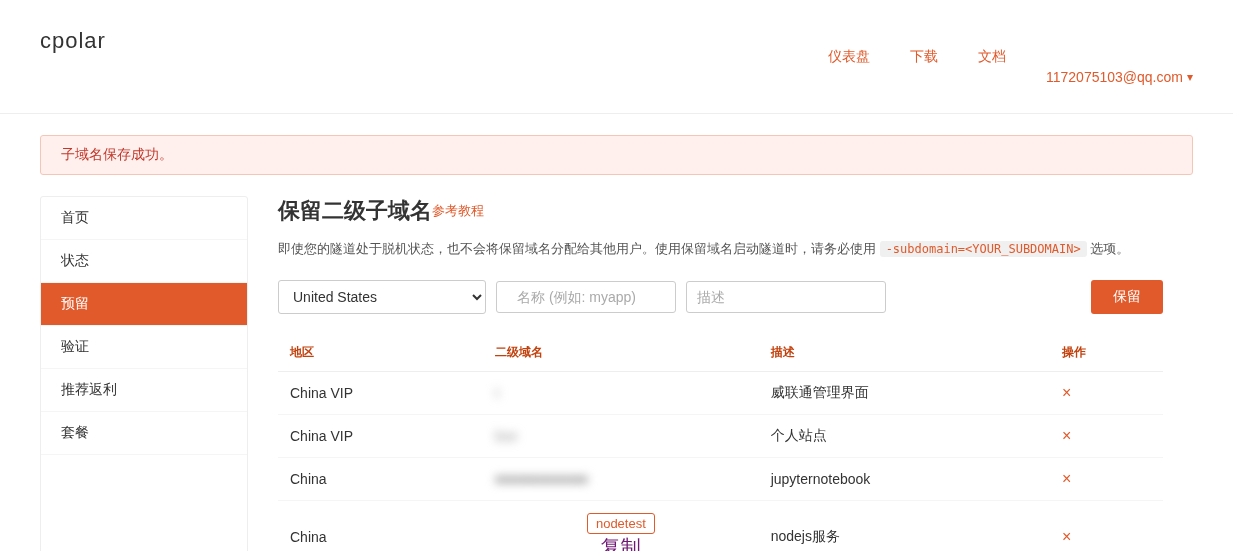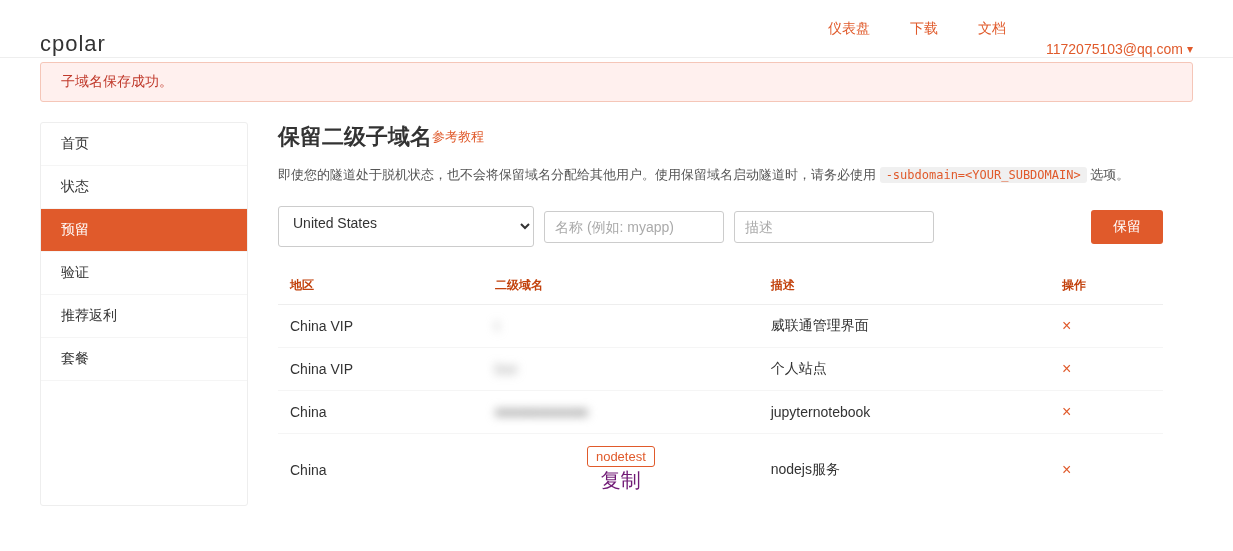--- a/index.html
+++ b/index.html
@@ -1,48 +1,48 @@
 <!DOCTYPE html>
 <html><head>
   <meta charset="utf-8">
   <style>
     * { box-sizing: border-box; margin: 0; padding: 0; }
     body { font-family: "Microsoft YaHei", "PingFang SC", Arial, sans-serif; font-size: 14px; color: #333; background: #fff; }
 
     
-    .header { display: flex; align-items: flex-end; justify-content: space-between; padding: 0 40px; border-bottom: 1px solid #eee; }
+    .header { display: flex; align-items: flex-start; justify-content: space-between; padding: 28px 40px; border-bottom: 1px solid #eee; }
     .header-logo { font-size: 22px; color: #333; font-weight: 500; letter-spacing: 1px; }
     .header-nav { display: flex; align-items: center; gap: 40px; }
     .header-nav a { color: #e05a2b; text-decoration: none; font-size: 14px; cursor: pointer; }
     .header-user { color: #e05a2b; font-size: 14px; cursor: pointer; display: flex; align-items: center; gap: 4px; margin-top: 41px; }
     .header-user::after { content: "▾"; font-size: 12px; }
 
     
-    .alert-success { background: #fff0ee; border: 1px solid #f5c6b8; color: #c0392b; padding: 10px 20px; margin: 4px 40px; border-radius: 3px; font-size: 14px; }
+    .alert-success { background: #fff0ee; border: 1px solid #f5c6b8; color: #c0392b; padding: 10px 20px; margin: 21px 40px; border-radius: 3px; font-size: 14px; }
 
     
     .main-layout { display: flex; gap: 0; margin: 20px 40px; }
 
     
     .sidebar { width: 208px; flex-shrink: 0; border: 1px solid #eee; border-radius: 3px; overflow: hidden; }
     .sidebar-item { padding: 12px 20px; cursor: pointer; color: #333; border-bottom: 1px solid #f5f5f5; font-size: 14px; }
     .sidebar-item.active { background: #e05a2b; color: #fff; }
 
     
     .content { flex: 1; padding: 0 30px; }
     .content-header { display: flex; align-items: center; gap: 0; margin-bottom: 12px; }
     .content-title { font-size: 22px; font-weight: 600; color: #333; }
     .content-tutorial { color: #e05a2b; font-size: 13px; cursor: pointer; }
     .content-desc { font-size: 13px; color: #555; line-height: 1.7; margin-bottom: 20px; }
     .content-desc .code-tag { background: #f0f0f0; color: #e05a2b; padding: 1px 6px; border-radius: 3px; font-family: monospace; font-size: 12px; }
 
     
     .form-row { display: flex; align-items: center; gap: 10px; margin-bottom: 20px; }
-    .form-select { padding: 7px 28px 14px 10px; border: 1px solid #ccc; border-radius: 3px; font-size: 14px; color: #333; background: #fff; appearance: auto; width: 256px; }
-    .form-input { padding: 7px 10px; border: 1px solid #ccc; border-radius: 3px; font-size: 14px; color: #333; flex: 1; max-width: 180px; }
+    .form-select { padding: 7px 28px 7px 10px; border: 1px solid #ccc; border-radius: 3px; font-size: 14px; color: #333; background: #fff; appearance: auto; width: 208px; }
+    .form-input { padding: 7px 20px; border: 1px solid #ccc; border-radius: 3px; font-size: 14px; color: #333; flex: 1; max-width: 180px; }
     .form-input::placeholder { color: #aaa; }
     .form-input-desc { padding: 7px 10px; border: 1px solid #ccc; border-radius: 3px; font-size: 14px; color: #333; flex: 1; max-width: 200px; }
     .form-input-desc::placeholder { color: #aaa; }
     .btn-save { background: #e05a2b; color: #fff; border: none; padding: 8px 22px; border-radius: 3px; font-size: 14px; cursor: pointer; margin-left: auto; }
 
     
     .table { width: 100%; border-collapse: collapse; }
     .table th { text-align: left; padding: 10px 12px; font-weight: 600; color: #c2410c; font-size: 12px; border-bottom: 1px solid #eee; }
     .table td { padding: 12px 12px; font-size: 14px; color: #333; border-bottom: 1px solid #f5f5f5; vertical-align: middle; }
     .table tr:last-child td { border-bottom: none; }

